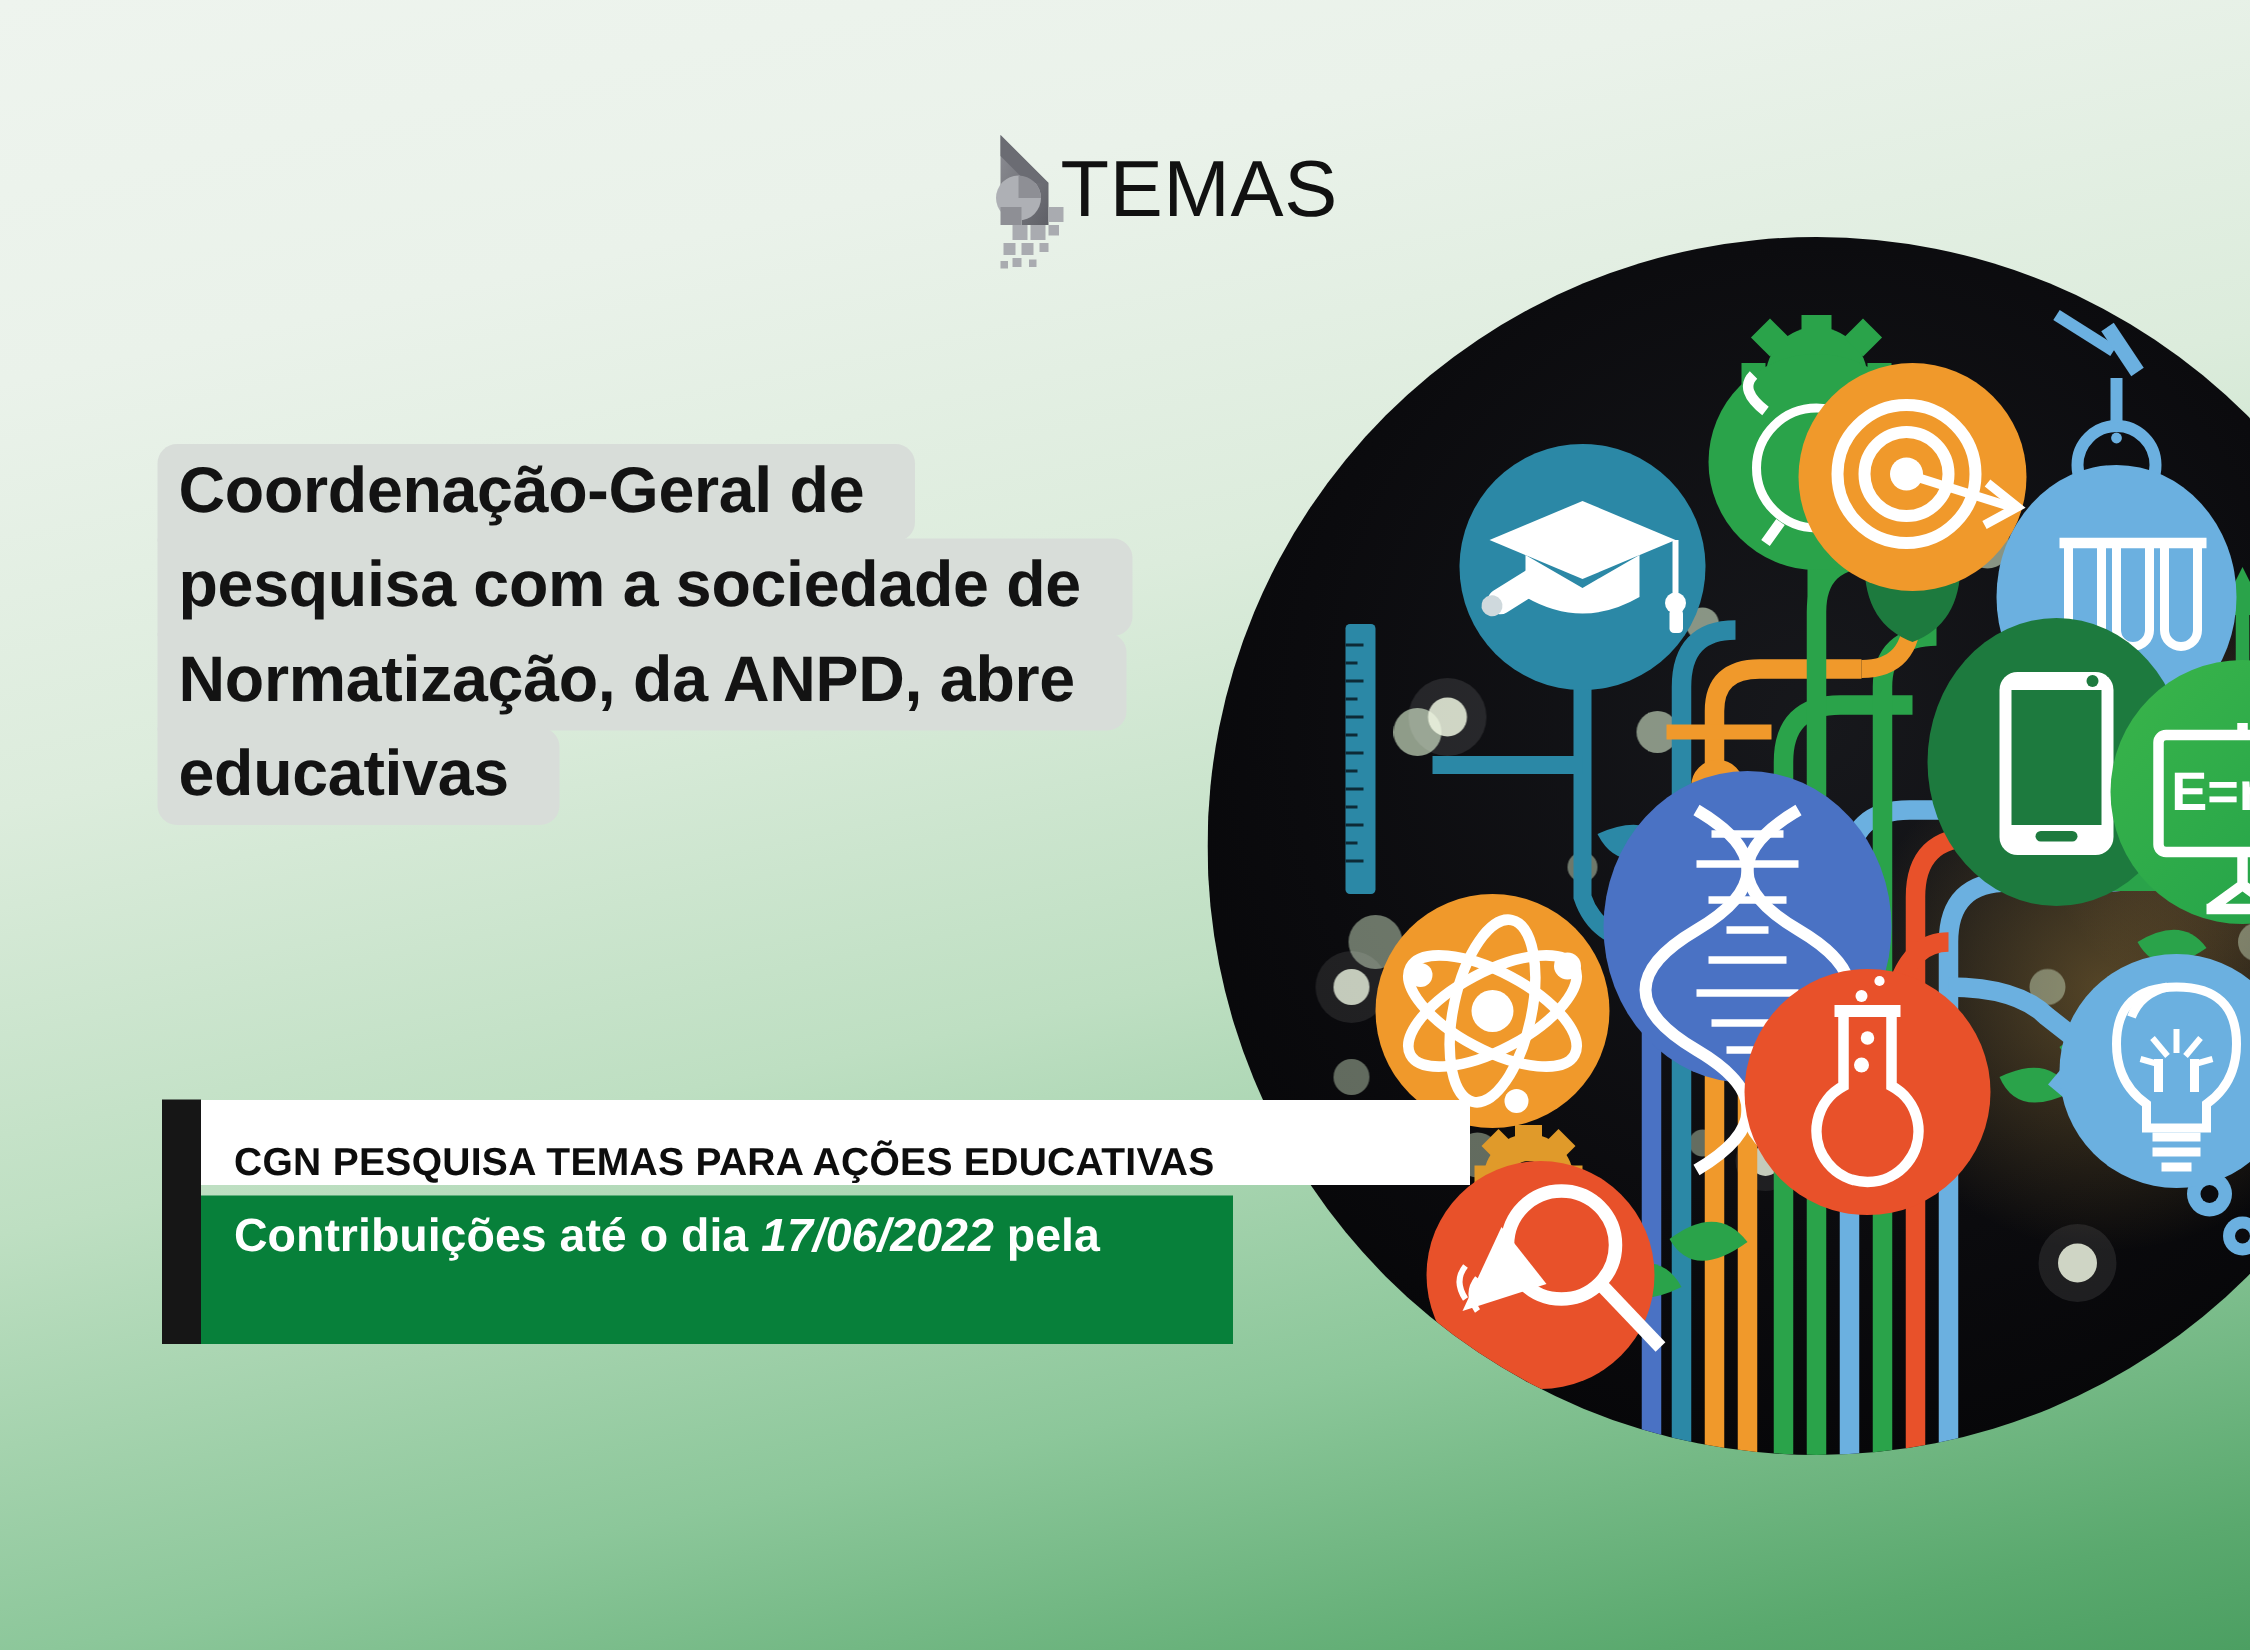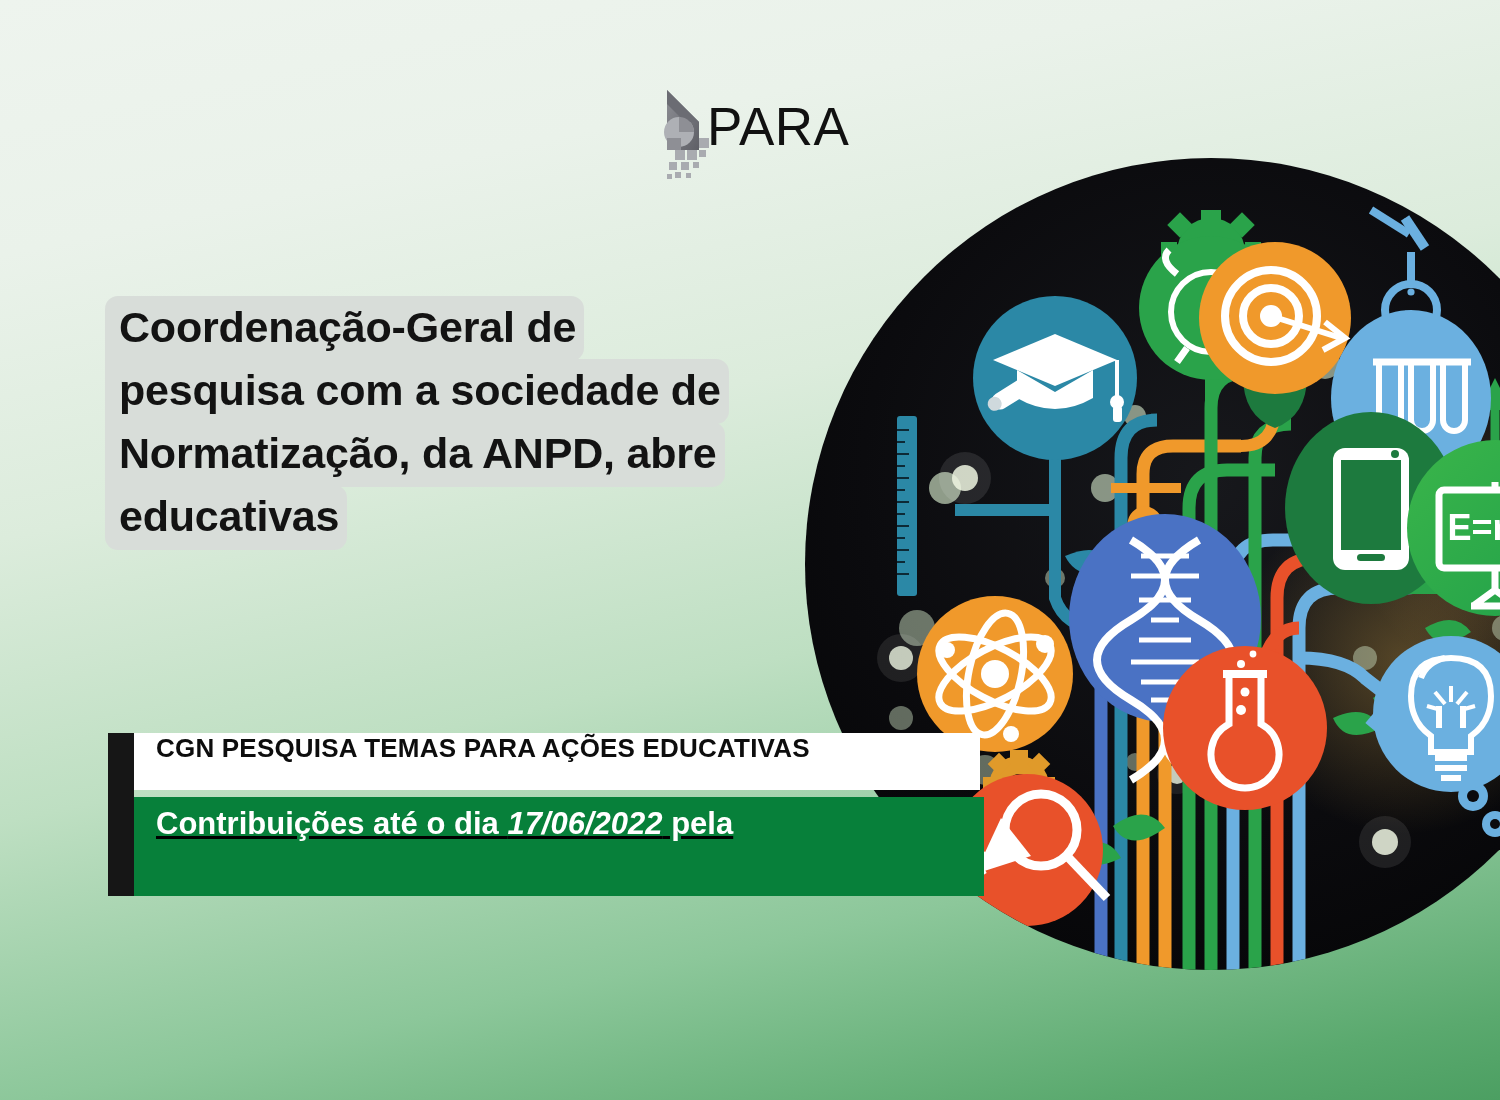--- a/index.html
+++ b/index.html
@@ -31,41 +31,41 @@
       radial-gradient(circle at 50% 40%, #17181c 0%, #0b0b0e 55%, #030304 100%);
     overflow:hidden;
   }
   #disc svg{position:absolute;left:0;top:0;}
 
   
   #headline{position:absolute;left:105px;top:296px;width:760px;}
   #headline .ln{
     display:table;background:#d8ddd9;color:#131313;
     font-size:43px;line-height:1.0;font-weight:700;
-    padding:10px 8px 12px 14px;margin:0 0 -2px 0;
+    padding:10px 34px 12px 14px;margin:0 0 -2px 0;
     letter-spacing:-.2px;
   }
   #headline .ln.l1{border-radius:13px 13px 13px 0;}
   #headline .ln.l2{border-radius:0 13px 13px 0;}
   #headline .ln.l3{border-radius:0 13px 13px 0;}
   #headline .ln.l4{border-radius:0 13px 13px 0;}
   #headline .ln.l5{border-radius:0 13px 13px 13px;}
 
   
   #banner{position:absolute;left:108px;top:733px;}
   #banner .darkbar{position:absolute;left:0;top:0;width:26px;height:163px;background:#161616;}
   #banner .white{
     position:absolute;left:26px;top:0;width:846px;height:57px;background:#ffffff;
-    display:flex;align-items:flex-start;
+    display:flex;align-items:flex-end;
   }
   #banner .white .txt{
     padding-left:22px;font-size:26px;font-weight:700;color:#0d0d0d;letter-spacing:.2px;
   }
   #banner .green{
-    position:absolute;left:26px;top:64px;width:850px;height:99px;background:#07803a;text-decoration:underline;
+    position:absolute;left:26px;top:64px;width:688px;height:99px;background:#07803a;
   }
   #banner .green .line{
     color:#ffffff;font-size:31px;font-weight:700;padding-left:22px;line-height:1.28;
   }
   #banner .green .line.l1{padding-top:7px;}
   #banner .green .em{font-style:italic;}
   #banner .green .line.l2{font-style:italic;}
 </style>
 </head>
 <body>
@@ -94,21 +94,21 @@
           <rect x="26" y="74" width="8" height="8"></rect>
           <rect x="38" y="74" width="6" height="6"></rect>
           <rect x="14" y="74" width="8" height="8"></rect>
           <rect x="20" y="84" width="6" height="6"></rect>
           <rect x="31" y="85" width="5" height="5"></rect>
           <rect x="12" y="86" width="5" height="5"></rect>
           <rect x="24" y="94" width="4" height="4"></rect>
         </g>
       </svg>
     </div>
-    <div class="wordmark">PARA</div>
+    <div class="wordmark">TEMAS</div>
   </div>
 
   <div id="disc">
     <svg width="812" height="812" viewBox="0 0 812 812">
       <defs>
         <linearGradient id="gGreenC" x1="0" y1="0" x2="1" y2="1">
           <stop offset="0%" stop-color="#3ab54a"></stop>
             <stop offset="100%" stop-color="#21a04a"></stop>
         </linearGradient>
       </defs>

